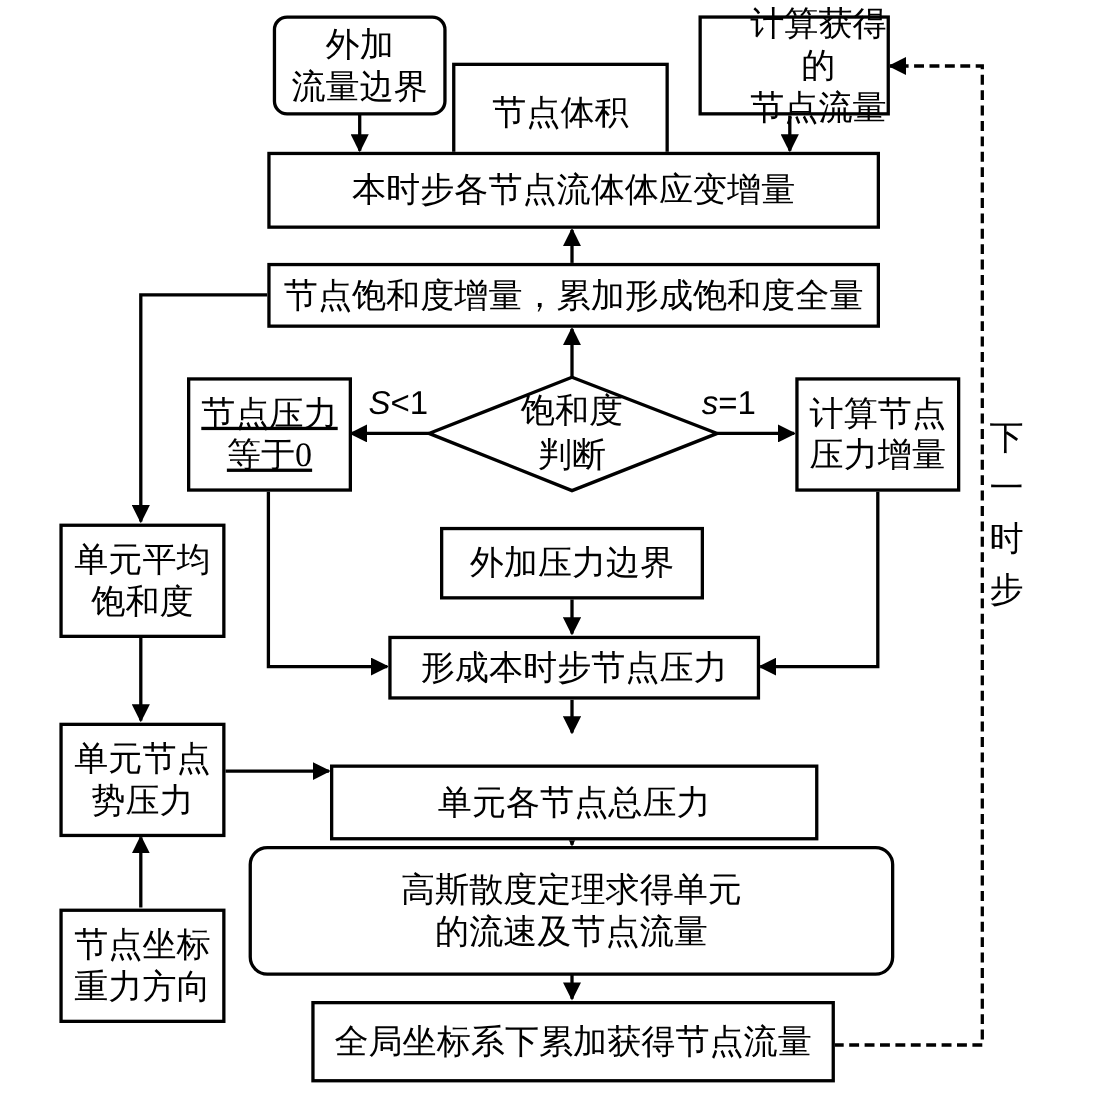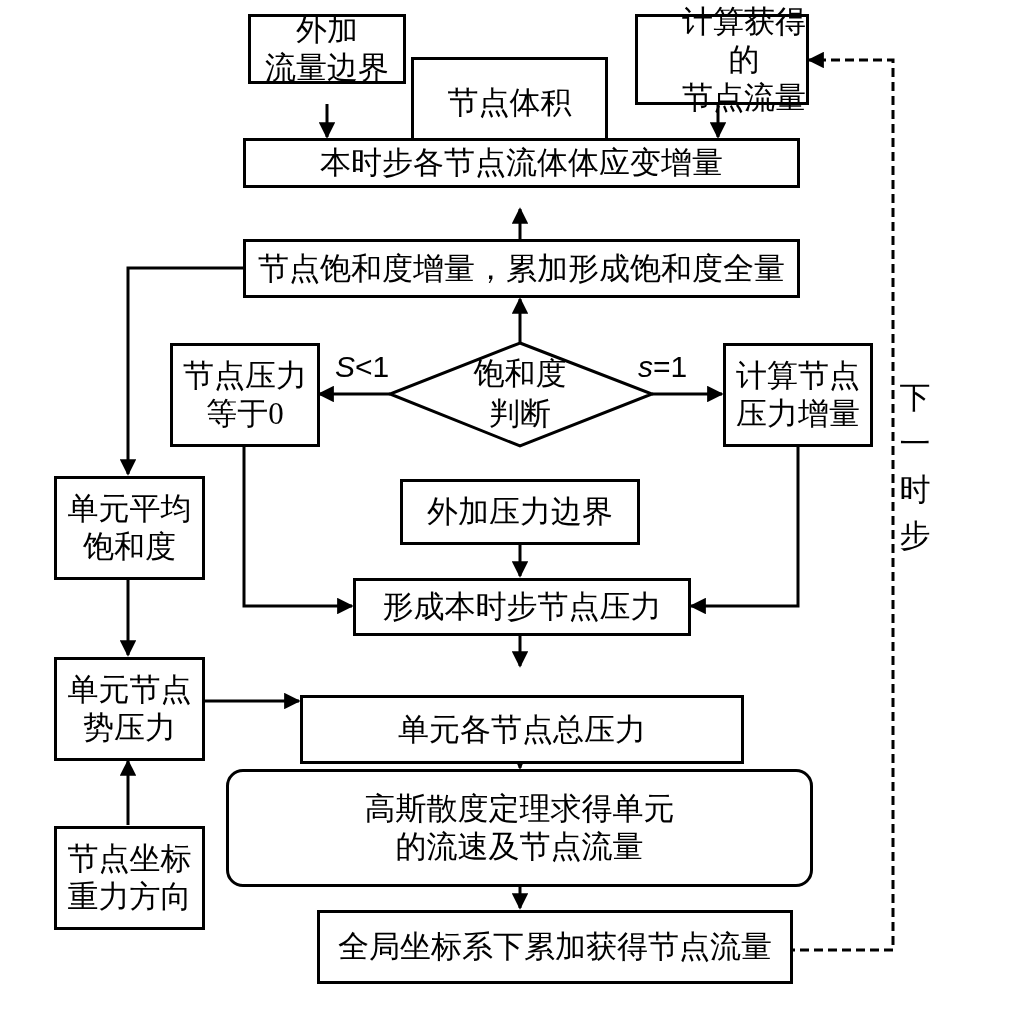--- a/index.html
+++ b/index.html
@@ -56,41 +56,41 @@
     <line x1="520" y1="736" x2="520" y2="768" marker-end="url(#ah)"></line>
 
     <line x1="520" y1="865" x2="520" y2="908" marker-end="url(#ah)"></line>
 
     <polyline points="758,950 893,950 893,60 809,60" stroke-dasharray="9,5" marker-end="url(#ah)"></polyline>
   </g>
 
   <polygon points="520,343 652,394 520,446 390,394" fill="#fff" stroke="#000" stroke-width="3"></polygon>
 </svg>
 
-<div class="box" style="left:248px;top:14px;width:158px;height:70px;">
+<div class="box" style="left:248px;top:14px;width:158px;height:91px;border-radius:13px;">
   <span>外加
 流量边界</span>
 </div>
 <div class="box" style="left:411px;top:14px;width:197px;height:91px;margin-top:43px;">
   <span>节点体积</span>
 </div>
 <div class="box" style="left:635px;top:14px;width:174px;height:91px;padding-left:44px;">
   <span>计算获得的
 节点流量</span>
 </div>
 
-<div class="box" style="left:243px;top:138px;width:557px;height:50px;">
+<div class="box" style="left:243px;top:138px;width:557px;height:70px;">
   <span>本时步各节点流体体应变增量</span>
 </div>
 
 <div class="box" style="left:243px;top:239px;width:557px;height:59px;">
   <span>节点饱和度增量，累加形成饱和度全量</span>
 </div>
 
-<div class="box" style="left:170px;top:343px;width:150px;height:104px;">
+<div class="box" style="left:170px;top:343px;width:150px;height:104px;text-decoration:underline;">
   <span>节点压力
 等于0</span>
 </div>
 <div class="diamond-text" style="left:470px;top:354px;width:100px;">饱和度
 判断</div>
 <div class="box" style="left:723px;top:343px;width:150px;height:104px;">
   <span>计算节点
 压力增量</span>
 </div>
 
@@ -120,20 +120,20 @@
 <div class="box" style="left:353px;top:578px;width:338px;height:58px;">
   <span>形成本时步节点压力</span>
 </div>
 <div class="box" style="left:300px;top:667px;width:444px;height:69px;margin-top:28px;">
   <span>单元各节点总压力</span>
 </div>
 <div class="box" style="left:226px;top:769px;width:587px;height:118px;border-radius:17px;">
   <span>高斯散度定理求得单元
 的流速及节点流量</span>
 </div>
-<div class="box" style="left:283px;top:910px;width:476px;height:74px;margin-left:34px;">
+<div class="box" style="left:283px;top:910px;width:476px;height:74px;">
   <span>全局坐标系下累加获得节点流量</span>
 </div>
 
 <div class="vtext" style="left:897px;top:375px;white-space:pre-line;">下
 一
 时
 步</div>
 
 </body></html>

